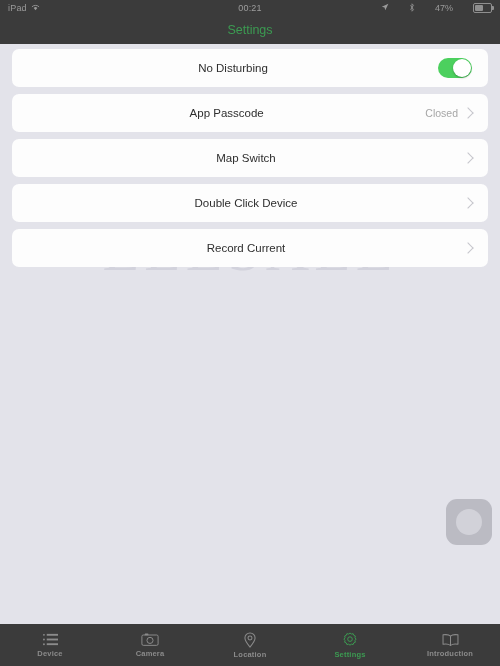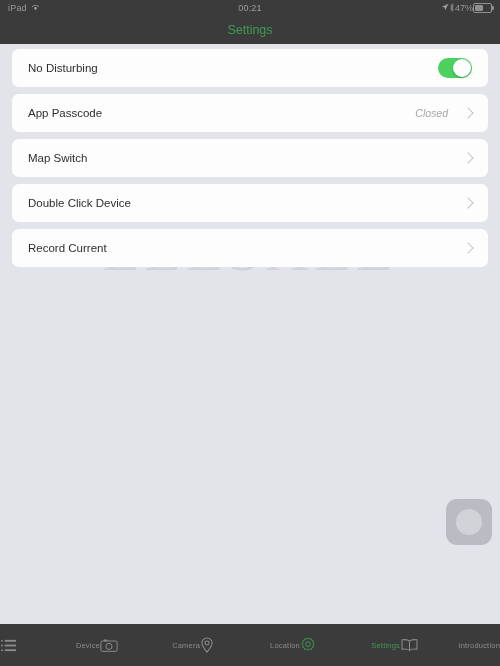--- a/index.html
+++ b/index.html
@@ -41,21 +41,21 @@
     left: 0; right: 0;
     text-align: center;
     font-size: 9px;
     color: #9d9d9d;
     letter-spacing: .2px;
   }
   .sb-right {
     margin-left: auto;
     display: flex;
     align-items: center;
-    gap: 0;
+    gap: 20px;
     position: relative;
     z-index: 2;
   }
   .ipad-label { letter-spacing: .2px; }
   .batt {
     display: inline-block;
     width: 17px; height: 8px;
     border: 1px solid #8f8f8f;
     border-radius: 2px;
     position: relative;
@@ -122,31 +122,31 @@
   }
   .card {
     margin: 0 12px 7px 12px;
     height: 38px;
     background: #fdfdfd;
     border-radius: 7px;
     display: flex;
     align-items: center;
     padding: 0 16px;
     box-sizing: border-box;
+    text-align: center;
   }
   .row-label {
     font-size: 11.5px;
     color: #2e2e2e;
     flex: 1;
   }
   .row-value {
     font-size: 10.5px;
     color: #a6a6a6;
-    margin-right: 16px;
-    font-style: italic;
+    margin-right: 6px;
   }
   .chev {
     width: 7px;
     height: 7px;
     border-right: 1.4px solid #c6c6cc;
     border-top: 1.4px solid #c6c6cc;
     transform: rotate(45deg);
     display: block;
   }
   .toggle {
@@ -192,25 +192,26 @@
     bottom: 0; left: 0;
     width: 500px;
     height: 42px;
     background: #3b3b3b;
     display: flex;
     align-items: center;
   }
   .tab {
     flex: 1;
     display: flex;
-    flex-direction: row;
-    align-items: center;
-    justify-content: space-between;
+    flex-direction: column;
+    align-items: center;
+    justify-content: flex-end;
     gap: 2px;
     color: #8b8b8b;
+    font-weight: bold;
   }
   .tab.active { color: #3c9b52; }
   .tab-label { font-size: 7.5px; letter-spacing: .2px; }
   .tab svg { display: block; }
 </style>
 </head>
 <body>
 
 <div class="app">
 

